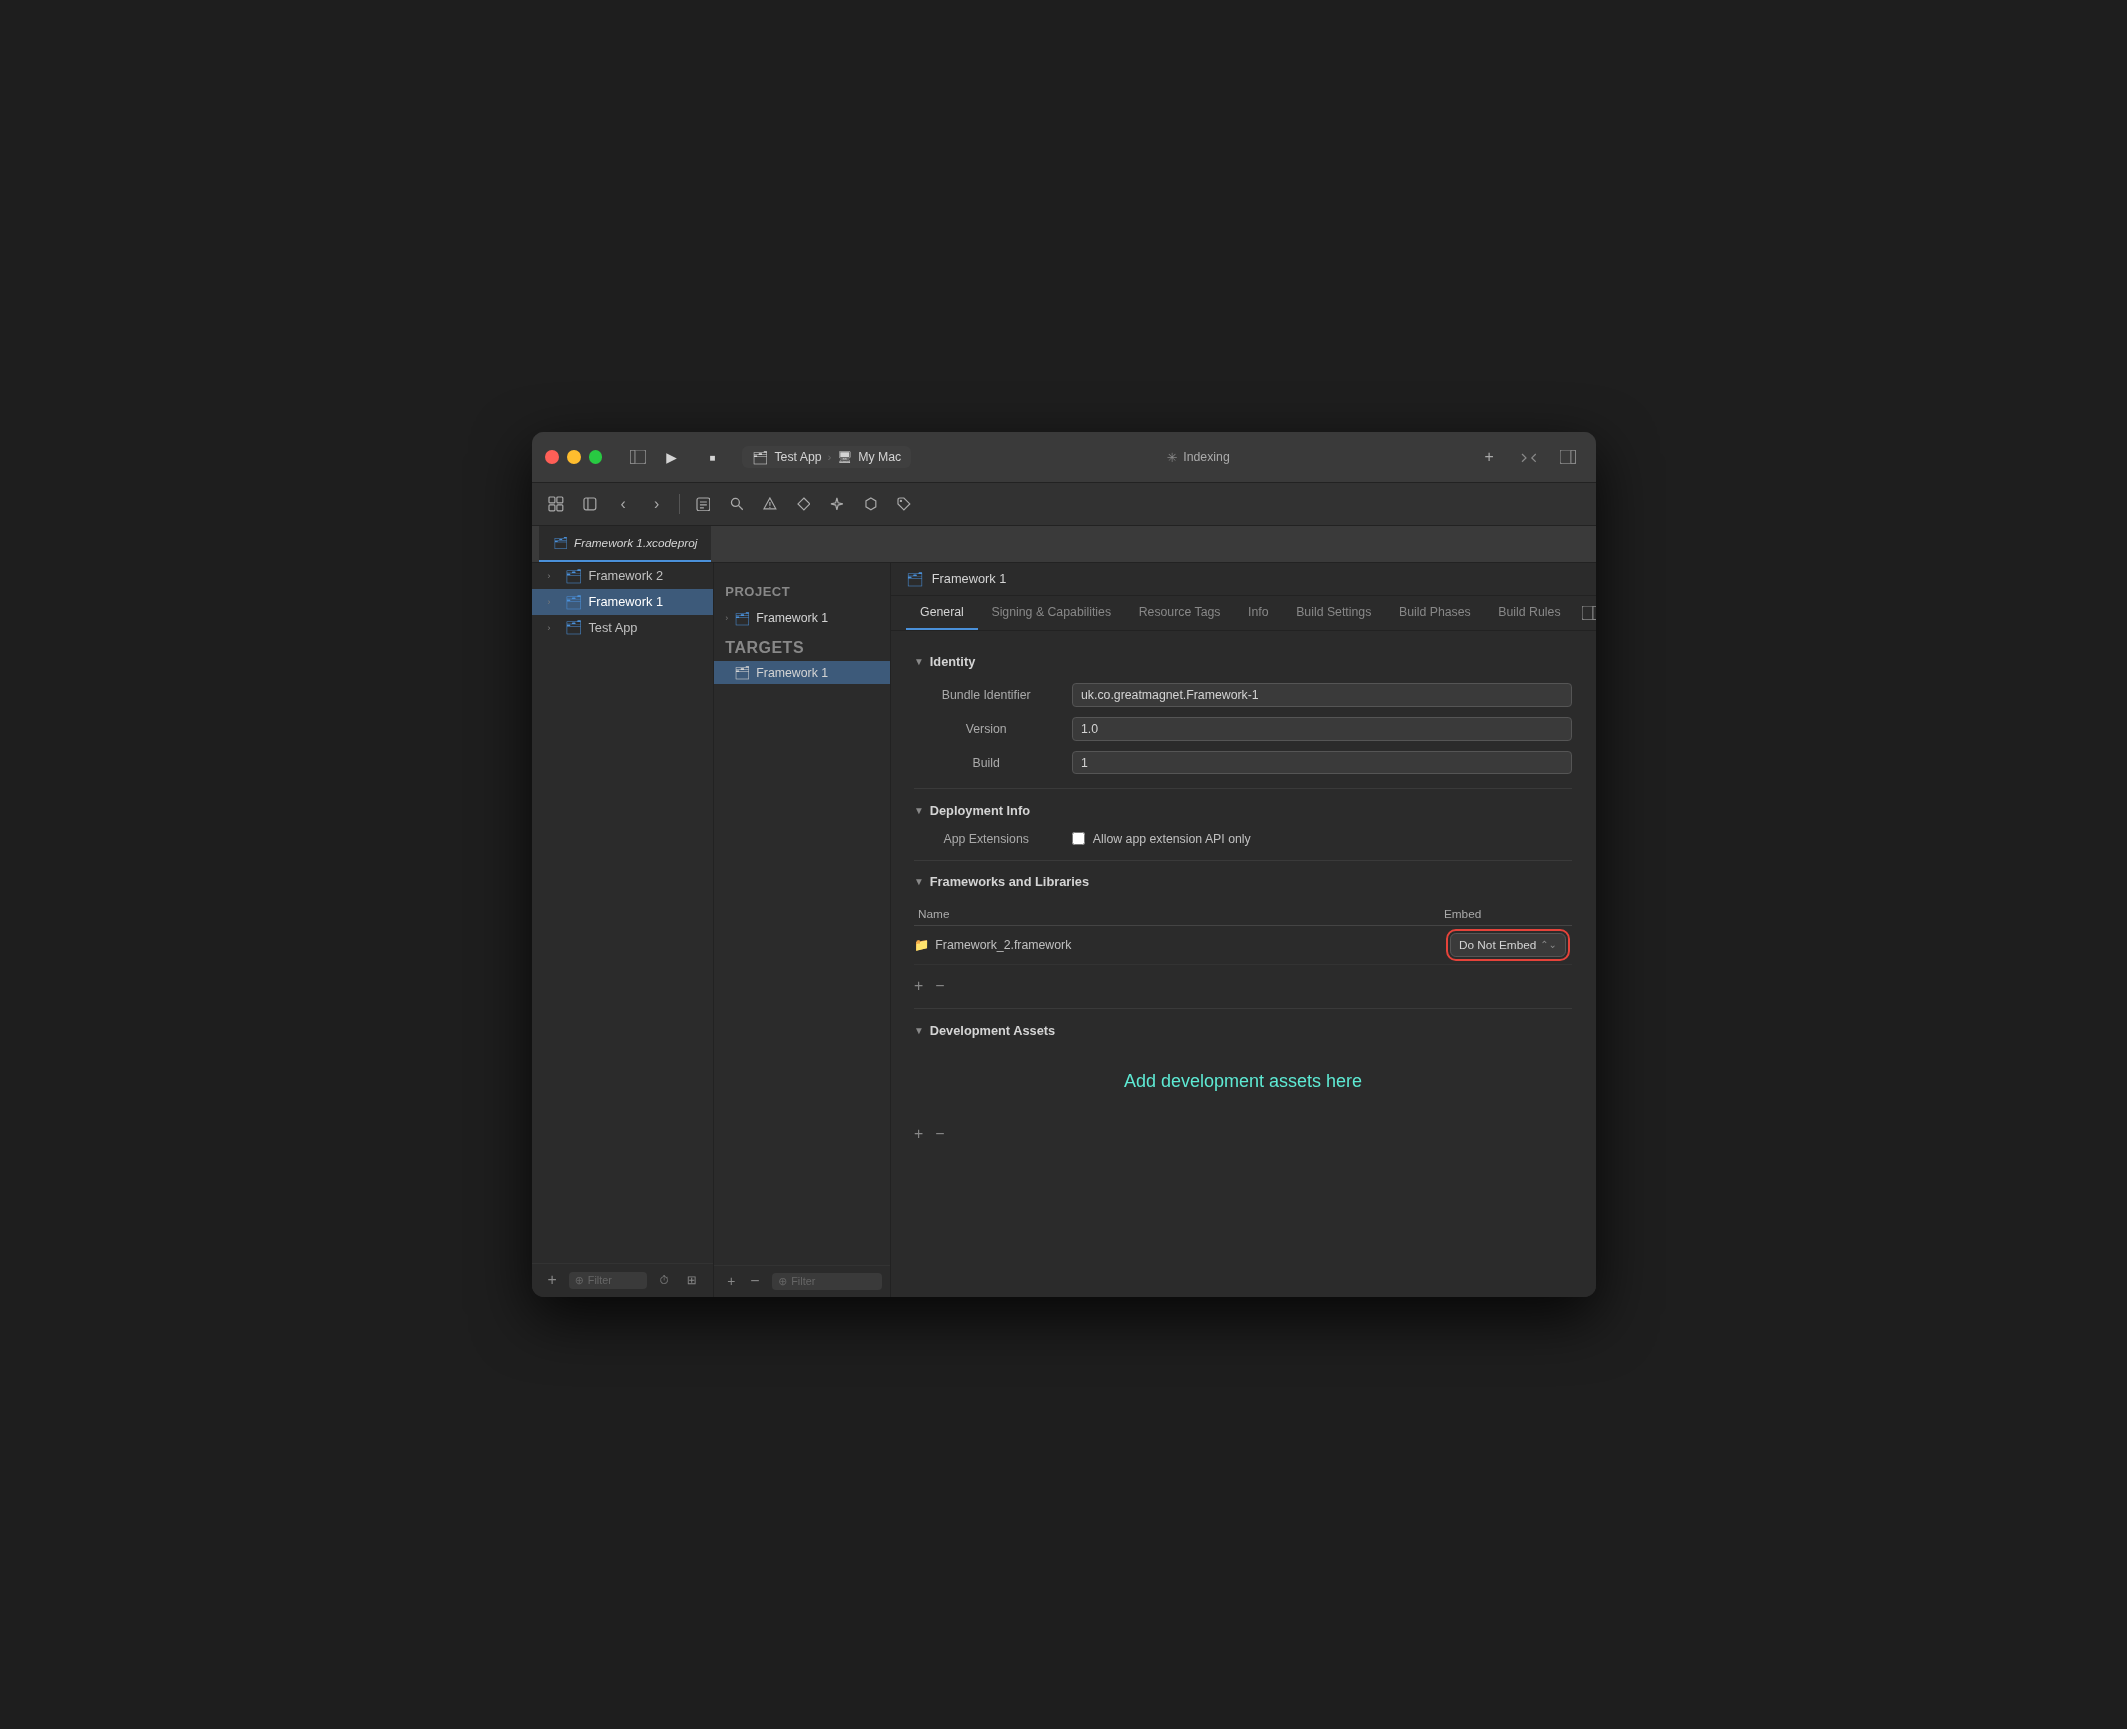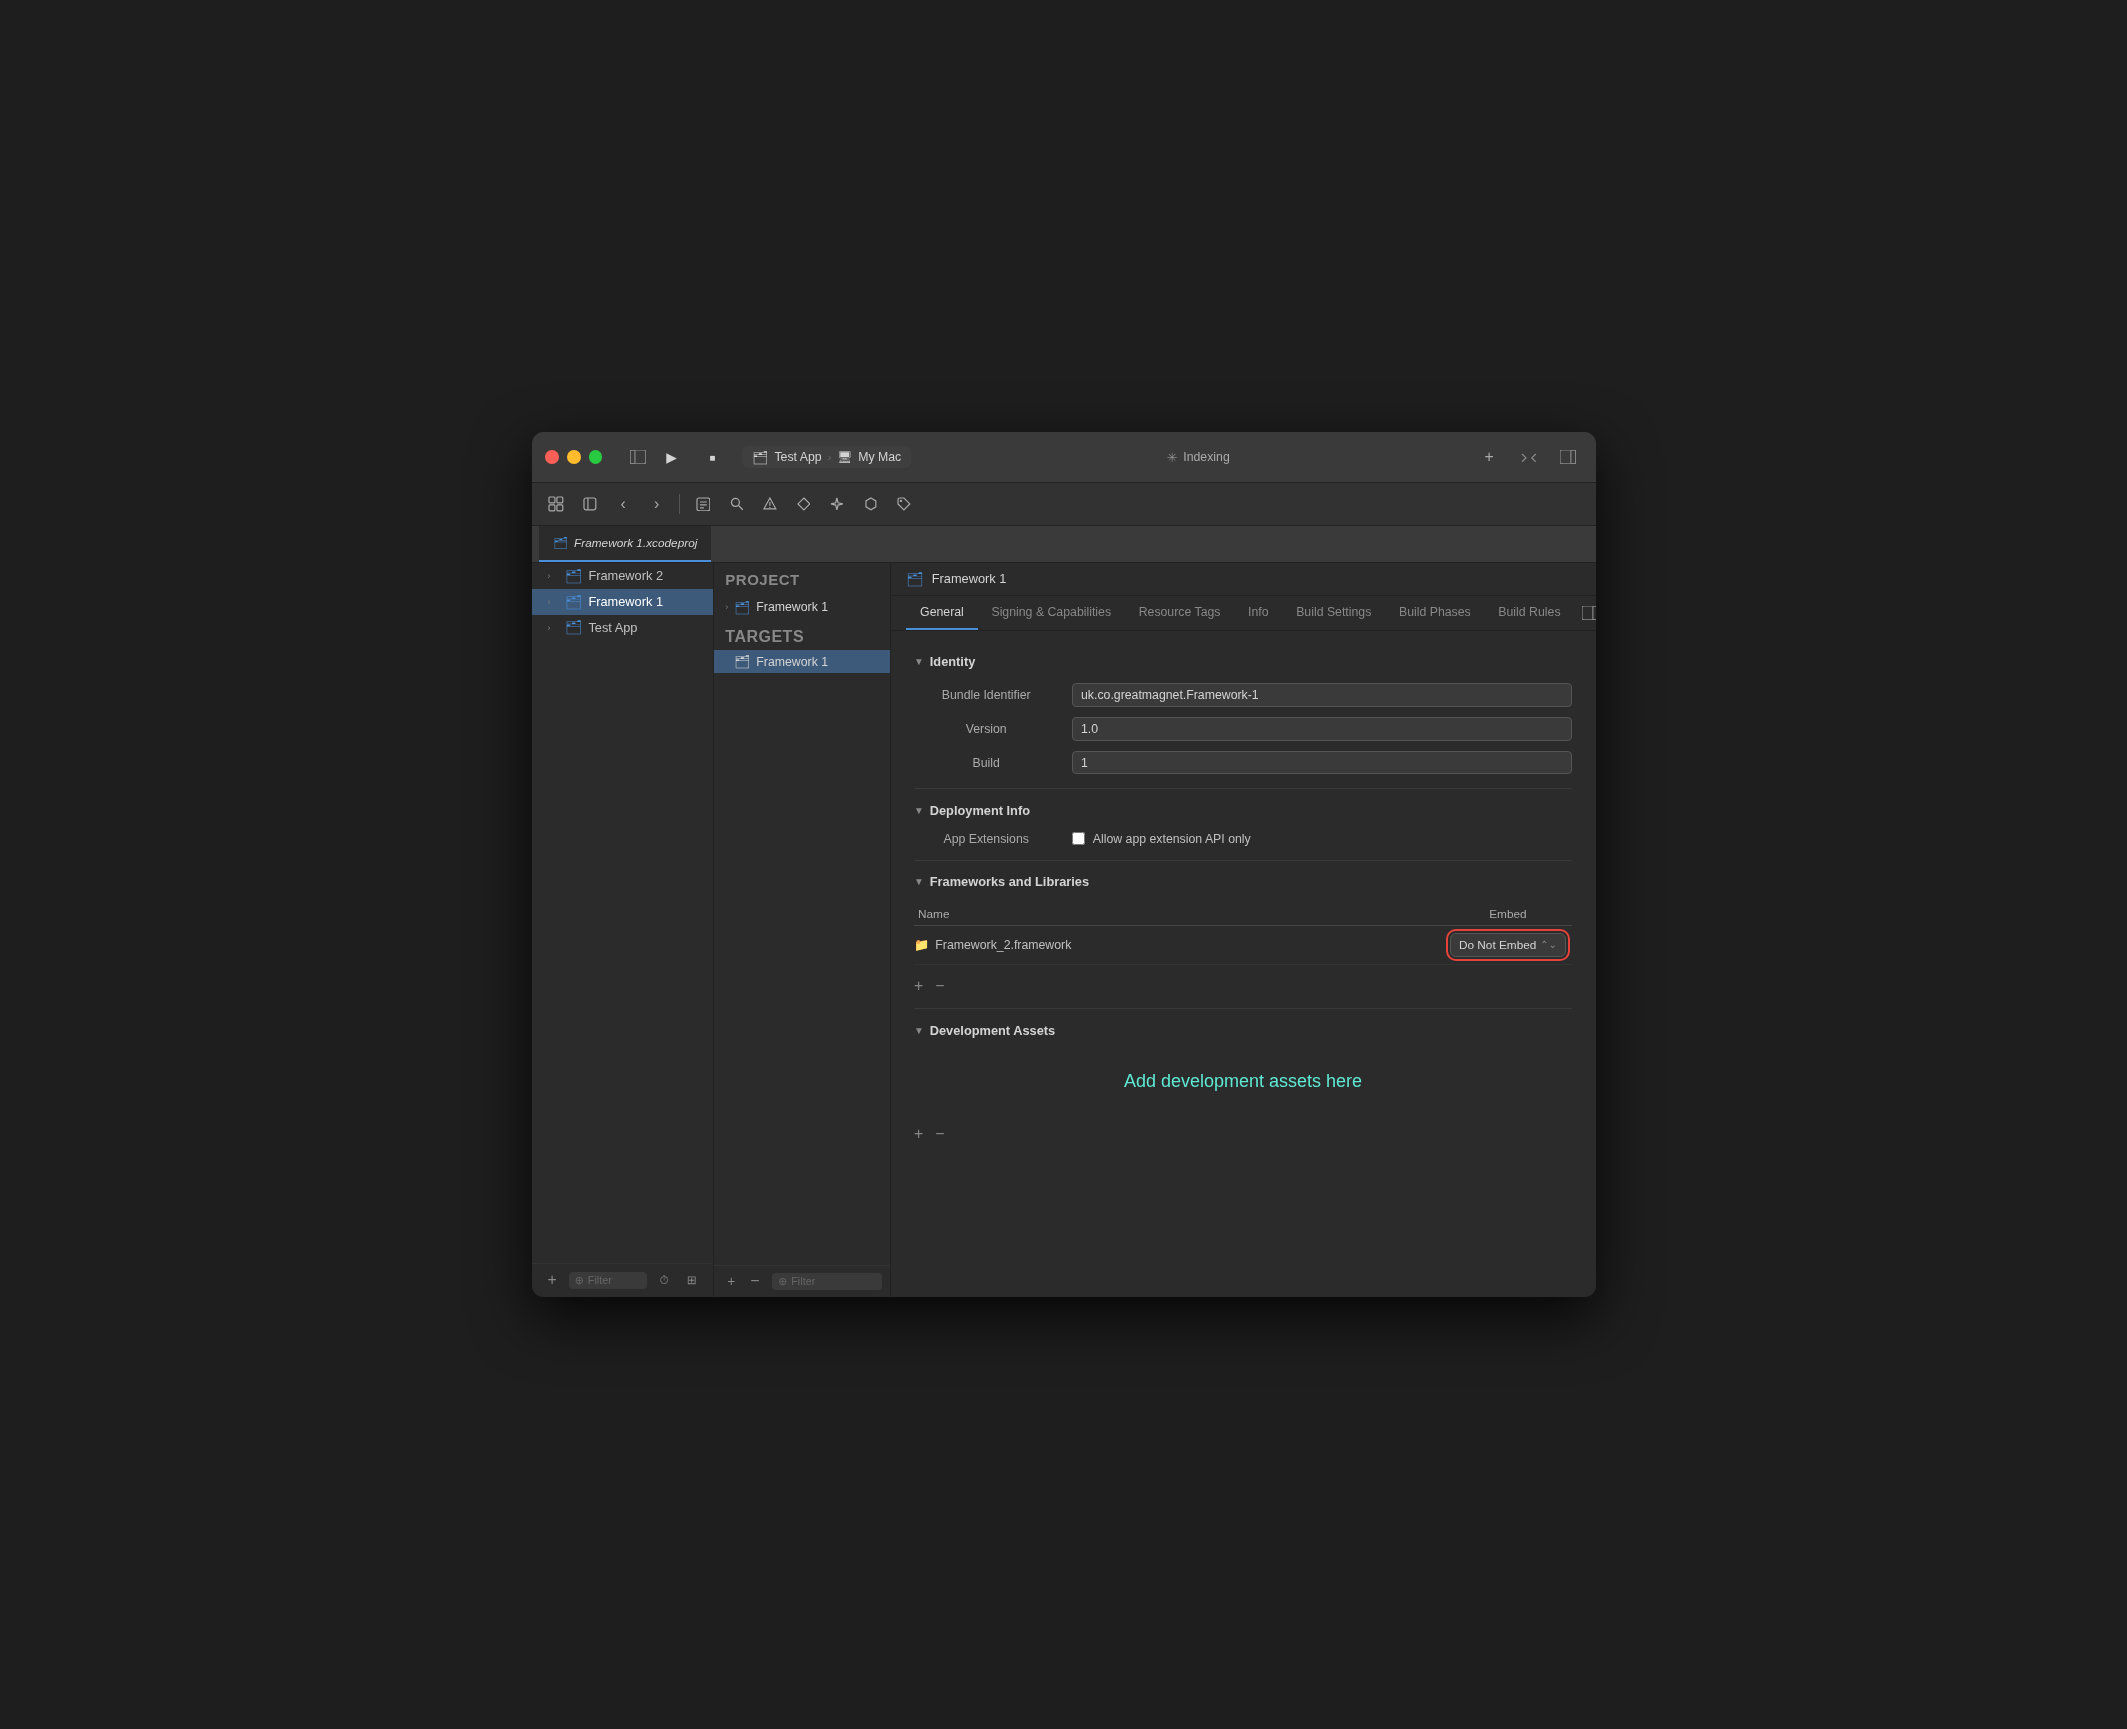--- a/index.html
+++ b/index.html
@@ -188,25 +188,26 @@
     .project-nav {
       width: 177px;
       background: #2b2b2b;
       border-right: 1px solid #222;
       display: flex;
       flex-direction: column;
       overflow-y: auto;
     }
     .project-nav-header {
       padding: 7.9px 11.8px;
-      font-size: 15px;
+      font-size: 13px;
       font-weight: 600;
       color: #888;
       text-transform: uppercase;
       letter-spacing: 0.5px;
+      margin-top: 13px;
     }
     .project-item {
       display: flex;
       align-items: center;
       padding: 3.9px 11.8px;
       gap: 5.9px;
       cursor: pointer;
       font-size: 12.3px;
     }
     .project-item.selected { background: #3d5a7a; }
@@ -357,21 +358,20 @@
       align-items: center;
       border-bottom: 1px solid #444;
       padding: 3.9px 0;
       font-size: 11.8px;
       font-weight: 500;
       color: #aaa;
     }
     .fw-col-name { flex: 1; padding-left: 3.9px; }
     .fw-col-embed {
       width: 128px;
-      text-align: center;
     }
     .frameworks-table-row {
       display: flex;
       align-items: center;
       padding: 6.9px 0;
       border-bottom: 1px solid #333;
     }
     .fw-cell-name {
       flex: 1;
       display: flex;

